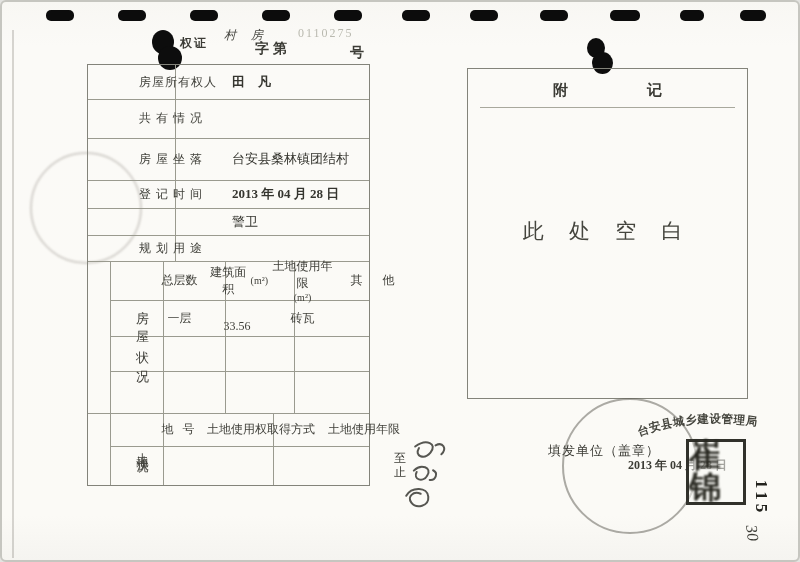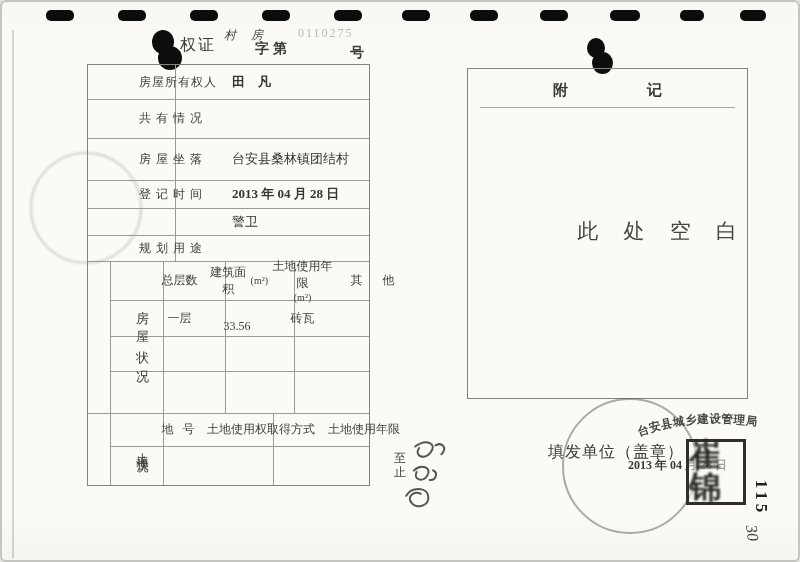--- a/index.html
+++ b/index.html
@@ -8,21 +8,21 @@
     background:linear-gradient(180deg,#f8f7f3 0%,#fbfaf7 8%,#fbfaf6 92%,#f5f4f0 100%);
     border:2px solid #c6c6c0;border-radius:6px;overflow:hidden;
     font-family:"Liberation Serif","DejaVu Serif",serif;color:#3c3c36;
   }
   
   .mark{position:absolute;top:8px;height:11px;width:28px;background:#0c0c0c;border-radius:5px;}
   
   .blob{position:absolute;background:#0d0d0d;border-radius:50%;}
   
   .hdr-txt{position:absolute;white-space:nowrap;}
-  #cert-label{left:178px;top:33px;font-size:16px;font-weight:normal;letter-spacing:2px;}
+  #cert-label{left:178px;top:33px;font-size:12px;font-weight:bold;letter-spacing:2px;}
   #prefix-label{left:222px;top:25px;font-size:12px;font-style:italic;letter-spacing:6px;color:#4a4a44;}
   #zidi-label{left:253px;top:38px;font-size:14px;font-weight:bold;letter-spacing:4px;}
   #serial-number{left:296px;top:24px;font-size:12px;color:#b9b9af;letter-spacing:2px;}
   #hao-label{left:348px;top:42px;font-size:14px;font-weight:bold;}
   
   #left-seal{position:absolute;left:28px;top:150px;width:108px;height:108px;border-radius:50%;
     border:2px solid rgba(110,105,95,.28);filter:blur(1px);}
   #left-edge-line{position:absolute;left:10px;top:28px;width:2px;height:528px;background:rgba(80,78,70,.22);}
   
   #main-table{position:absolute;left:85px;top:62px;width:281px;height:420px;
@@ -34,24 +34,24 @@
   .val{display:flex;align-items:center;padding-left:14px;font-size:13px;color:#35352f;}
   .cgrid{display:flex;align-items:center;justify-content:center;text-align:center;color:#3f3f39;}
   .vlabel{writing-mode:vertical-lr;text-align:center;display:flex;align-items:center;justify-content:center;
     color:#3f3f39;}
   .unit{font-size:10px;display:block;letter-spacing:0;}
   
   #notes-panel{position:absolute;left:465px;top:66px;width:279px;height:329px;border:1px solid #83837a;}
   #notes-title{position:absolute;left:40px;right:40px;top:12px;display:flex;justify-content:space-between;
     padding:0 45px;font-size:15px;font-weight:bold;color:#3a3a34;}
   #notes-underline{position:absolute;left:12px;right:12px;top:38px;height:1px;background:#a8a89d;}
-  #blank-text{position:absolute;left:0;right:0;top:148px;text-align:right;font-size:21px;
+  #blank-text{position:absolute;left:0;right:0;top:148px;text-align:center;font-size:21px;
     letter-spacing:10px;color:#45453e;}
   
-  #fill-label{position:absolute;left:546px;top:440px;font-size:16px;letter-spacing:1px;color:#3a3a34;}
+  #fill-label{position:absolute;left:546px;top:440px;font-size:13px;letter-spacing:1px;color:#3a3a34;}
   #round-seal{position:absolute;left:560px;top:396px;width:132px;height:132px;border-radius:50%;
     border:2px solid rgba(92,90,82,.5);filter:blur(.7px);}
   #seal-arc{position:absolute;left:585px;top:398px;width:185px;height:50px;}
   #issue-date{position:absolute;left:626px;top:455px;font-size:12px;font-weight:bold;color:#3c3c35;
     white-space:nowrap;}
   #name-stamp{position:absolute;left:684px;top:437px;width:60px;height:66px;box-sizing:border-box;
     border:3px solid #31312b;background:rgba(250,250,246,.55);display:flex;flex-direction:column;
     align-items:center;justify-content:center;z-index:3;}
   #stamp-chars{font-size:32px;font-weight:bold;color:#26261f;letter-spacing:-3px;filter:blur(.8px);
     line-height:1;}

